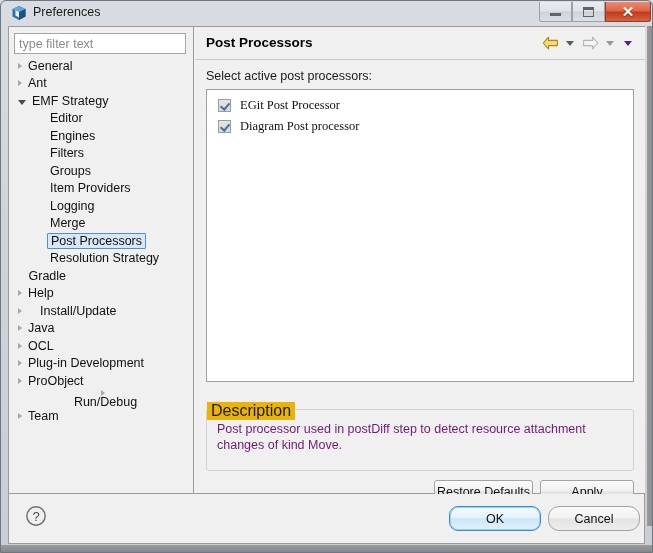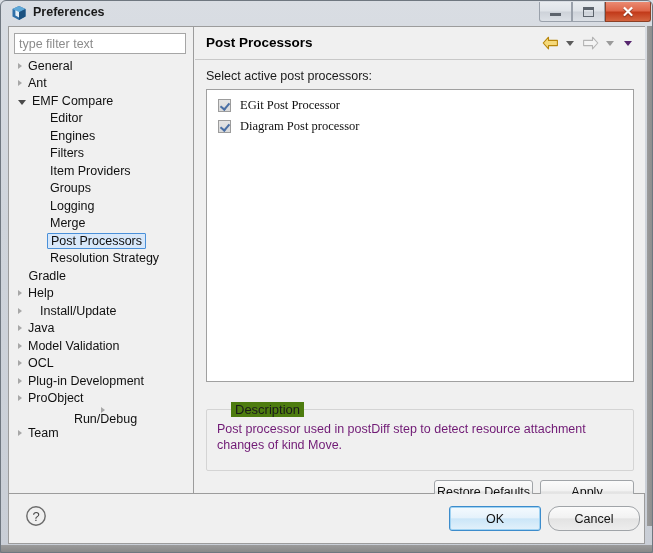--- a/index.html
+++ b/index.html
@@ -37,21 +37,20 @@
   #title-icon {
     position: absolute; left: 10px; top: 4px;
     width: 16px; height: 16px;
   }
   #title-text {
     position: absolute;
     left: 32px; top: 4px;
     font-size: 12.5px;
     color: #1a1a1a;
     white-space: nowrap;
-    font-weight: bold;
   }
   .winbtn {
     position: absolute;
     top: 1px;
     height: 20px;
     box-sizing: border-box;
     border: 1px solid #9aa1ab;
     border-top: none;
     display: flex; align-items: center; justify-content: center;
   }
@@ -252,24 +251,24 @@
   #desc-group {
     position: absolute;
     left: 11px; top: 382px;
     width: 428px; height: 62px;
     box-sizing: border-box;
     border: 1px solid #d4d4d4;
     border-radius: 2px;
   }
   #desc-legend {
     position: absolute;
-    left: 24px; top: -8px;
-    background: #4d7c0f;
+    left: 0; top: -8px;
+    background: #eab308;
     padding: 0 4px;
-    font-size: 13px;
+    font-size: 16px;
     color: #1a1a1a;
     white-space: nowrap;
   }
   #desc-text {
     position: absolute;
     left: 10px; top: 11px;
     width: 408px;
     font-size: 12.5px;
     color: #701a75;
     line-height: 16px;
@@ -308,21 +307,21 @@
     position: absolute;
     left: 16px; top: 11px;
     width: 22px; height: 22px;
   }
   #btn-ok {
     position: absolute;
     left: 440px; top: 12px;
     width: 92px; height: 25px;
     box-sizing: border-box;
     border: 1px solid #3c8ccc;
-    border-radius: 3px;
+    border-radius: 9px;
     background: linear-gradient(to bottom,#f4fafe 0%,#e5f2fb 46%,#cbe6f8 52%,#e3f1fb 100%);
     box-shadow: 0 0 0 1px #9fd2f2 inset;
     display: flex; align-items: center; justify-content: center;
     font-size: 12.5px; color: #111; cursor: default;
   }
   #btn-cancel {
     position: absolute;
     left: 539px; top: 12px;
     width: 92px; height: 25px;
     box-sizing: border-box;
@@ -380,36 +379,36 @@
           <div class="tree-row" style="padding-left: 4px;">
             <span class="tree-arrow"></span>
             <span class="tree-label">General</span>
           </div>
           <div class="tree-row" style="padding-left: 4px;">
             <span class="tree-arrow"></span>
             <span class="tree-label">Ant</span>
           </div>
           <div class="tree-row" style="padding-left: 4px;">
             <span class="tree-arrow open"></span>
-            <span class="tree-label">EMF Compare</span>
+            <span class="tree-label">EMF Strategy</span>
           </div>
           <div class="tree-row" style="padding-left: 36px;">
             <span class="tree-label">Editor</span>
           </div>
           <div class="tree-row" style="padding-left: 36px;">
             <span class="tree-label">Engines</span>
           </div>
           <div class="tree-row" style="padding-left: 36px;">
             <span class="tree-label">Filters</span>
           </div>
           <div class="tree-row" style="padding-left: 36px;">
+            <span class="tree-label">Groups</span>
+          </div>
+          <div class="tree-row" style="padding-left: 36px;">
             <span class="tree-label">Item Providers</span>
-          </div>
-          <div class="tree-row" style="padding-left: 36px;">
-            <span class="tree-label">Groups</span>
           </div>
           <div class="tree-row" style="padding-left: 36px;">
             <span class="tree-label">Logging</span>
           </div>
           <div class="tree-row" style="padding-left: 36px;">
             <span class="tree-label">Merge</span>
           </div>
           <div class="tree-row selected" style="padding-left: 36px;">
             <span class="tree-label">Post Processors</span>
           </div>
@@ -424,24 +423,20 @@
             <span class="tree-arrow"></span>
             <span class="tree-label">Help</span>
           </div>
           <div class="tree-row" style="padding-left: 4px; gap: 12px;">
             <span class="tree-arrow"></span>
             <span class="tree-label">Install/Update</span>
           </div>
           <div class="tree-row" style="padding-left: 4px;">
             <span class="tree-arrow"></span>
             <span class="tree-label">Java</span>
-          </div>
-          <div class="tree-row" style="padding-left: 4px;">
-            <span class="tree-arrow"></span>
-            <span class="tree-label">Model Validation</span>
           </div>
           <div class="tree-row" style="padding-left: 4px;">
             <span class="tree-arrow"></span>
             <span class="tree-label">OCL</span>
           </div>
           <div class="tree-row" style="padding-left: 4px;">
             <span class="tree-arrow"></span>
             <span class="tree-label">Plug-in Development</span>
           </div>
           <div class="tree-row" style="padding-left: 4px;">

